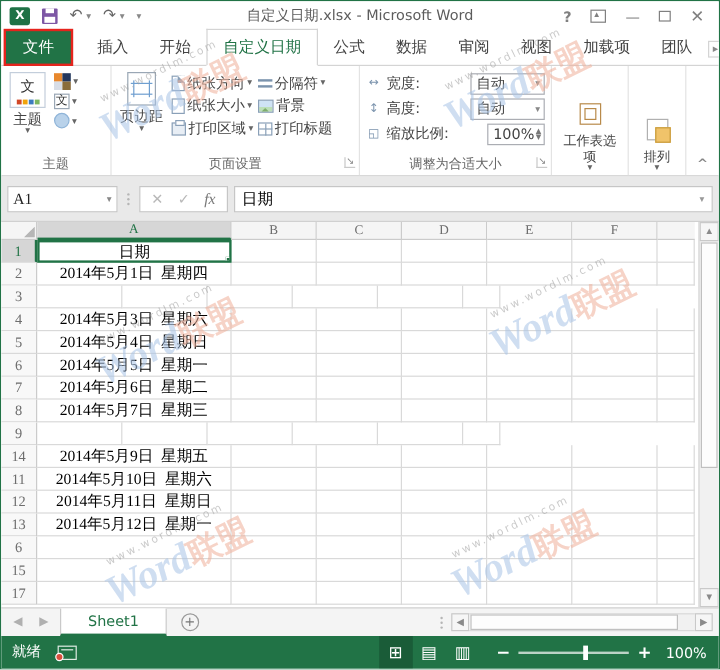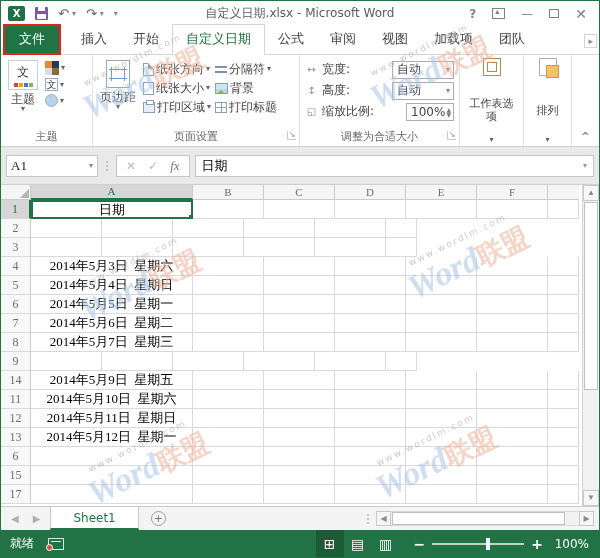--- a/index.html
+++ b/index.html
@@ -68,21 +68,21 @@
       linear-gradient(#8aa0b8,#8aa0b8) 5px 0/1px 11px no-repeat, #fff; flex:0 0 auto; }
   
   .fitrow { display:flex; align-items:center; gap:4px; height:21px; }
   .fiticon { width:13px; color:#7b93ad; font-size:10px; text-align:center; flex:0 0 auto; }
   .fitlabel { font-size:12px; color:#444; white-space:nowrap; }
   .fitsel { width:62px; height:18px; border:1px solid #abadb3; background:#fff; display:flex; align-items:center; font-size:12px; padding-left:4px; margin-left:auto; }
   .fitsel .dd { margin-left:auto; padding-right:3px; color:#888; }
   .spin { width:48px; height:18px; border:1px solid #abadb3; background:#fff; display:flex; align-items:center; font-size:12px; padding-left:4px; margin-left:auto; position:relative; }
   .spin .arrows { margin-left:auto; display:flex; flex-direction:column; font-size:6px; color:#777; line-height:5px; padding-right:2px; }
   
-  .collgrp { align-items:center; justify-content:space-between; text-align:center; }
+  .collgrp { align-items:center; justify-content:flex-end; text-align:center; }
   .ic-sheetopt { width:18px; height:18px; border:1px solid #b88a4a; position:relative; margin-bottom:4px; }
   .ic-sheetopt::before { content:""; position:absolute; inset:3px; border:1px solid #b88a4a; background:#fff; }
   .ic-arrange { width:18px; height:18px; border:1px solid #b0b0b0; position:relative; margin-bottom:4px; }
   .ic-arrange::before { content:""; position:absolute; right:-3px; bottom:-3px; width:11px; height:11px; background:#f0c36a; border:1px solid #c89c3c; }
   .collgrp .cap { font-size:11px; color:#444; line-height:13px; }
   .ribbon-collapse { position:absolute; right:9px; bottom:3px; color:#888; font-size:11px; font-weight:bold; }
 
   
   .fbar { height:38px; background:#e9e9e9; display:flex; align-items:center; padding:0 5px; gap:5px; flex:0 0 auto; border-bottom:1px solid #d0d0d0; }
   .namebox { width:92px; height:22px; background:#fff; border:1px solid #c6c6c6; display:flex; align-items:center; padding:0 4px; font-family:"Liberation Serif","DejaVu Serif",serif; font-size:13px; color:#222; }
@@ -173,20 +173,21 @@
       <span class="winbtn" style="font-size:14px">✕</span>
     </div>
   </div>
 
   <div class="tabrow" id="tabs">
     <span class="tab file">文件</span>
       <span class="tab">插入</span>
       <span class="tab">开始</span>
       <span class="tab active">自定义日期</span>
       <span class="tab">公式</span>
+      <span class="tab">数据</span>
       <span class="tab">审阅</span>
       <span class="tab">视图</span>
       <span class="tab">加载项</span>
       <span class="tab">团队</span>
       <span class="tab-scroll">▸</span>
   </div>
 
   <div class="ribbon">
     <div class="rgroup" style="width:92px">
       <div class="rgroup-body">
@@ -356,20 +357,21 @@
             <div class="gc sel" style="width: 162px;">日期<span class="handle"></span></div>
             <div class="gc" style="width: 71px;"></div>
             <div class="gc" style="width: 71px;"></div>
             <div class="gc" style="width: 71px;"></div>
             <div class="gc" style="width: 71px;"></div>
             <div class="gc" style="width: 71px;"></div>
             <div class="gc" style="width: 31px;"></div>
           </div>
           <div class="grow">
             <div class="rn" style="width: 30px;">2</div>
+            <div class="gc" style="width: 162px;">2014年5月1日  星期四</div>
             <div class="gc" style="width: 71px;"></div>
             <div class="gc" style="width: 71px;"></div>
             <div class="gc" style="width: 71px;"></div>
             <div class="gc" style="width: 71px;"></div>
             <div class="gc" style="width: 71px;"></div>
             <div class="gc" style="width: 31px;"></div>
           </div>
           <div class="grow">
             <div class="rn" style="width: 30px;">3</div>
             <div class="gc" style="width: 71px;"></div>

